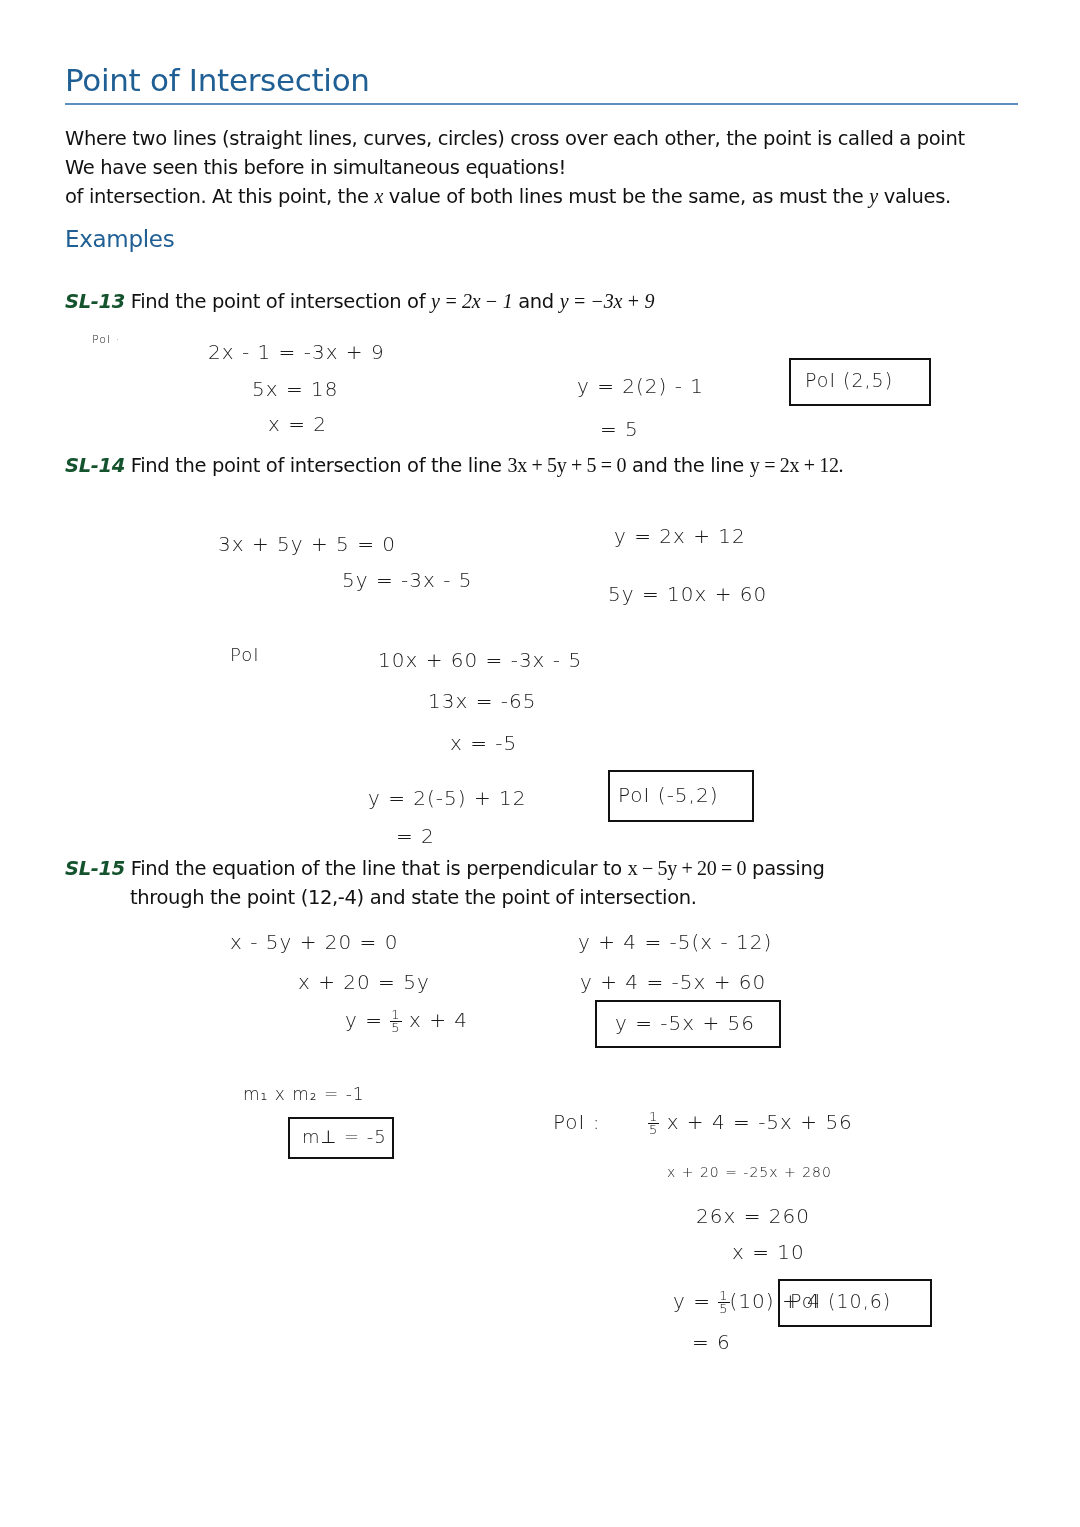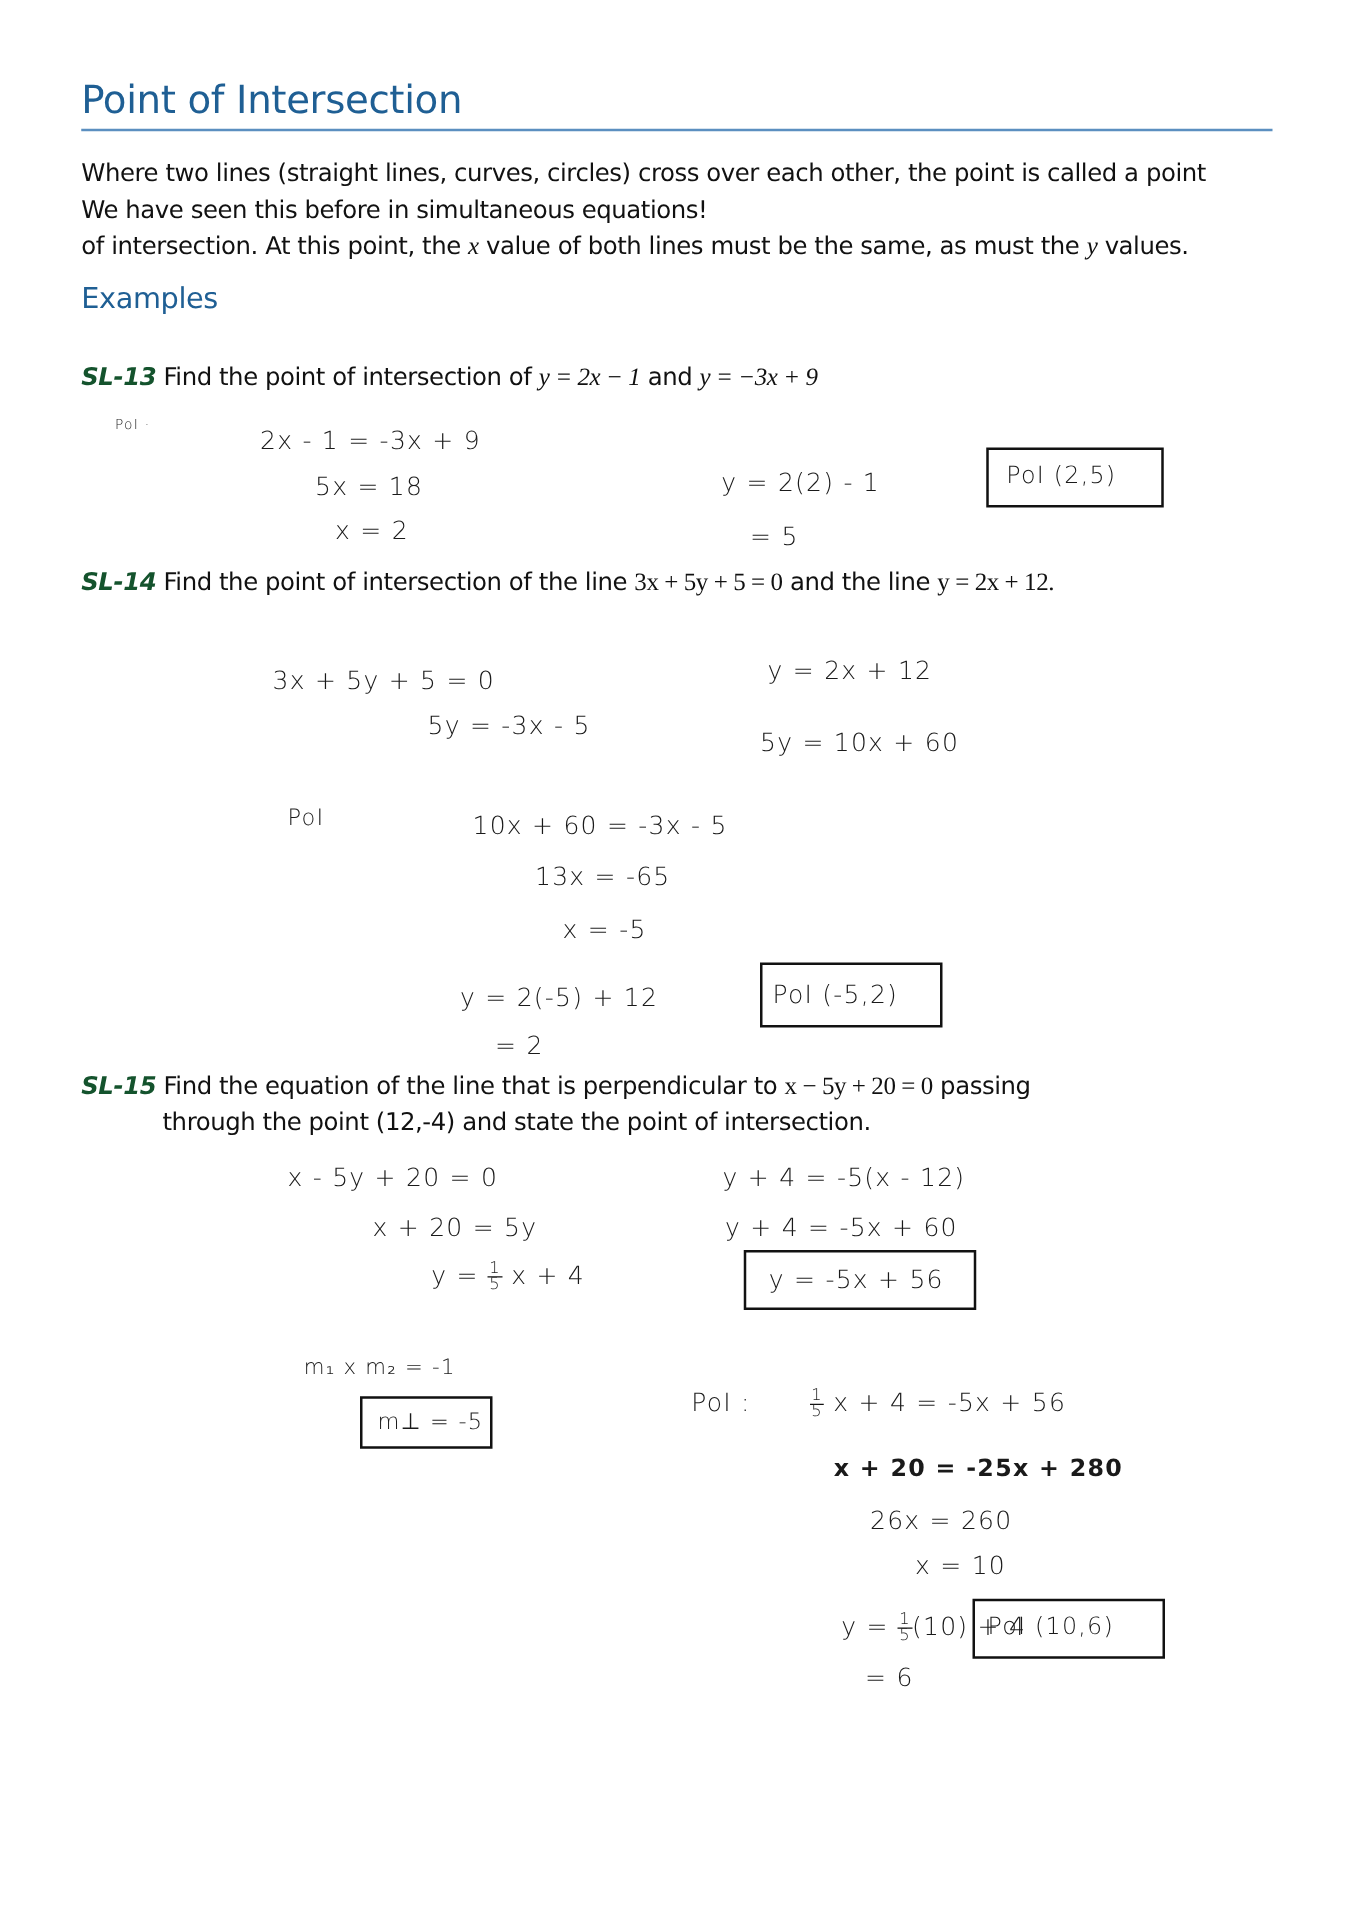--- a/index.html
+++ b/index.html
@@ -84,21 +84,21 @@
 
 <div class="abs hw" style="left:243px; top:1084px; font-size:17px;">m₁ x m₂ = -1</div>
 <div class="box" style="left:288px; top:1117px; width:102px; height:38px;">
   <div class="abs hw" style="left:12px; top:7px; font-size:18px;">m⊥ = -5</div>
 </div>
 
 <div class="abs hw" style="left:553px; top:1110px;">PoI :</div>
 <div class="abs hw" style="left:648px; top:1110px;">
   <span class="frac"><span class="num">1</span><span>5</span></span> <span>x + 4  = -5x + 56</span>
 </div>
-<div class="abs hw" style="left:667px; top:1164px; font-size:19px;font-weight:bold;">x + 20 = -25x + 280</div>
+<div class="abs hw" style="left:667px; top:1164px; font-size:14px;">x + 20 = -25x + 280</div>
 <div class="abs hw" style="left:696px; top:1204px;">26x = 260</div>
 <div class="abs hw" style="left:732px; top:1240px;">x = 10</div>
 <div class="abs hw" style="left:673px; top:1289px;">
   <span>y = </span><span class="frac"><span class="num">1</span><span>5</span></span><span>(10) + 4</span>
 </div>
 <div class="abs hw" style="left:692px; top:1330px;">= 6</div>
 <div class="box" style="left:778px; top:1279px; width:118px; height:44px;padding-left:32px;">
   <div class="abs hw" style="left:10px; top:9px; font-size:19px;">PoI (10,6)</div>
 </div>
 

